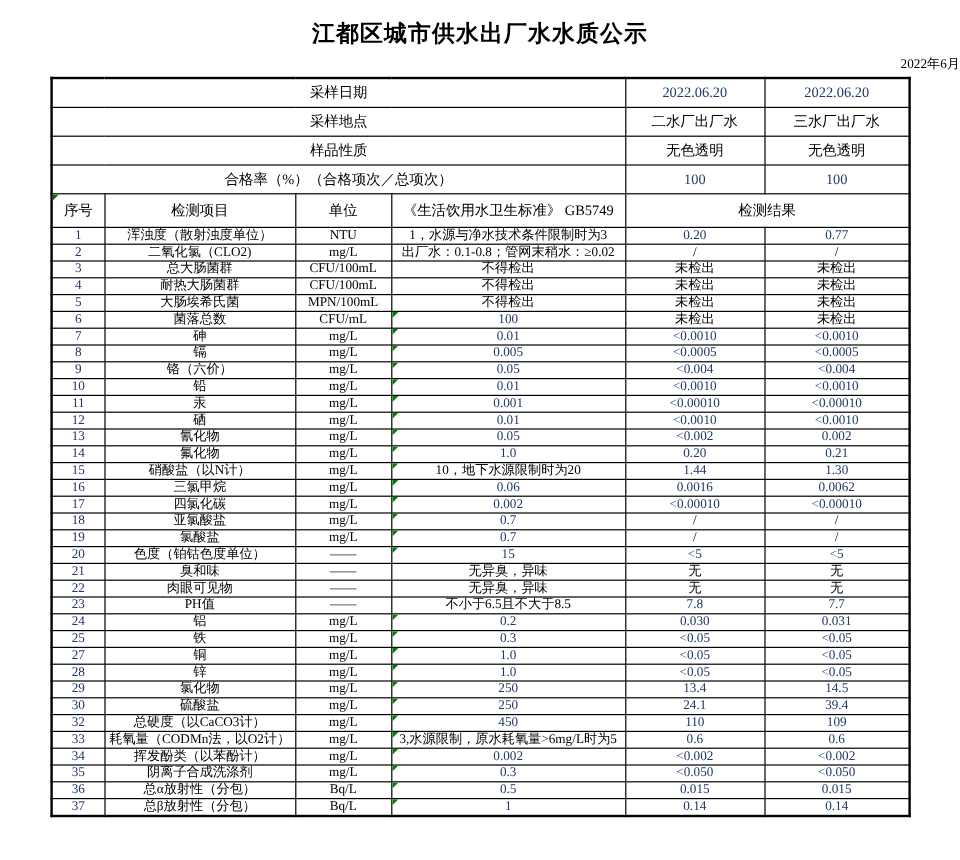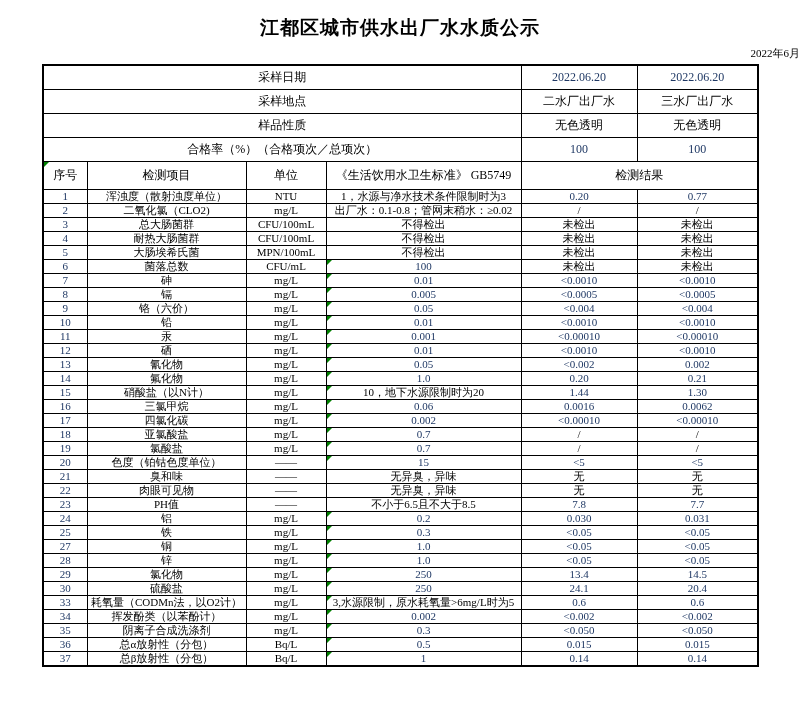--- a/index.html
+++ b/index.html
@@ -317,21 +317,29 @@
         <td class="rel num"><span class="corner-marker"></span>250</td>
         <td class="num">13.4</td>
         <td class="num">14.5</td>
       </tr>
       <tr class="data-row">
         <td class="num">30</td>
         <td class="item-cell">硫酸盐</td>
         <td>mg/L</td>
         <td class="rel num"><span class="corner-marker"></span>250</td>
         <td class="num">24.1</td>
-        <td class="num">20.4</td>
+        <td class="num">39.4</td>
+      </tr>
+      <tr class="data-row">
+        <td class="num">32</td>
+        <td class="item-cell">总硬度（以CaCO3计）</td>
+        <td>mg/L</td>
+        <td class="rel num"><span class="corner-marker"></span>450</td>
+        <td class="num">110</td>
+        <td class="num">109</td>
       </tr>
       <tr class="data-row">
         <td class="num">33</td>
         <td class="item-cell">耗氧量（CODMn法，以O2计）</td>
         <td>mg/L</td>
         <td class="rel"><span class="corner-marker"></span>3,水源限制，原水耗氧量&gt;6mg/L时为5</td>
         <td class="num">0.6</td>
         <td class="num">0.6</td>
       </tr>
       <tr class="data-row">

